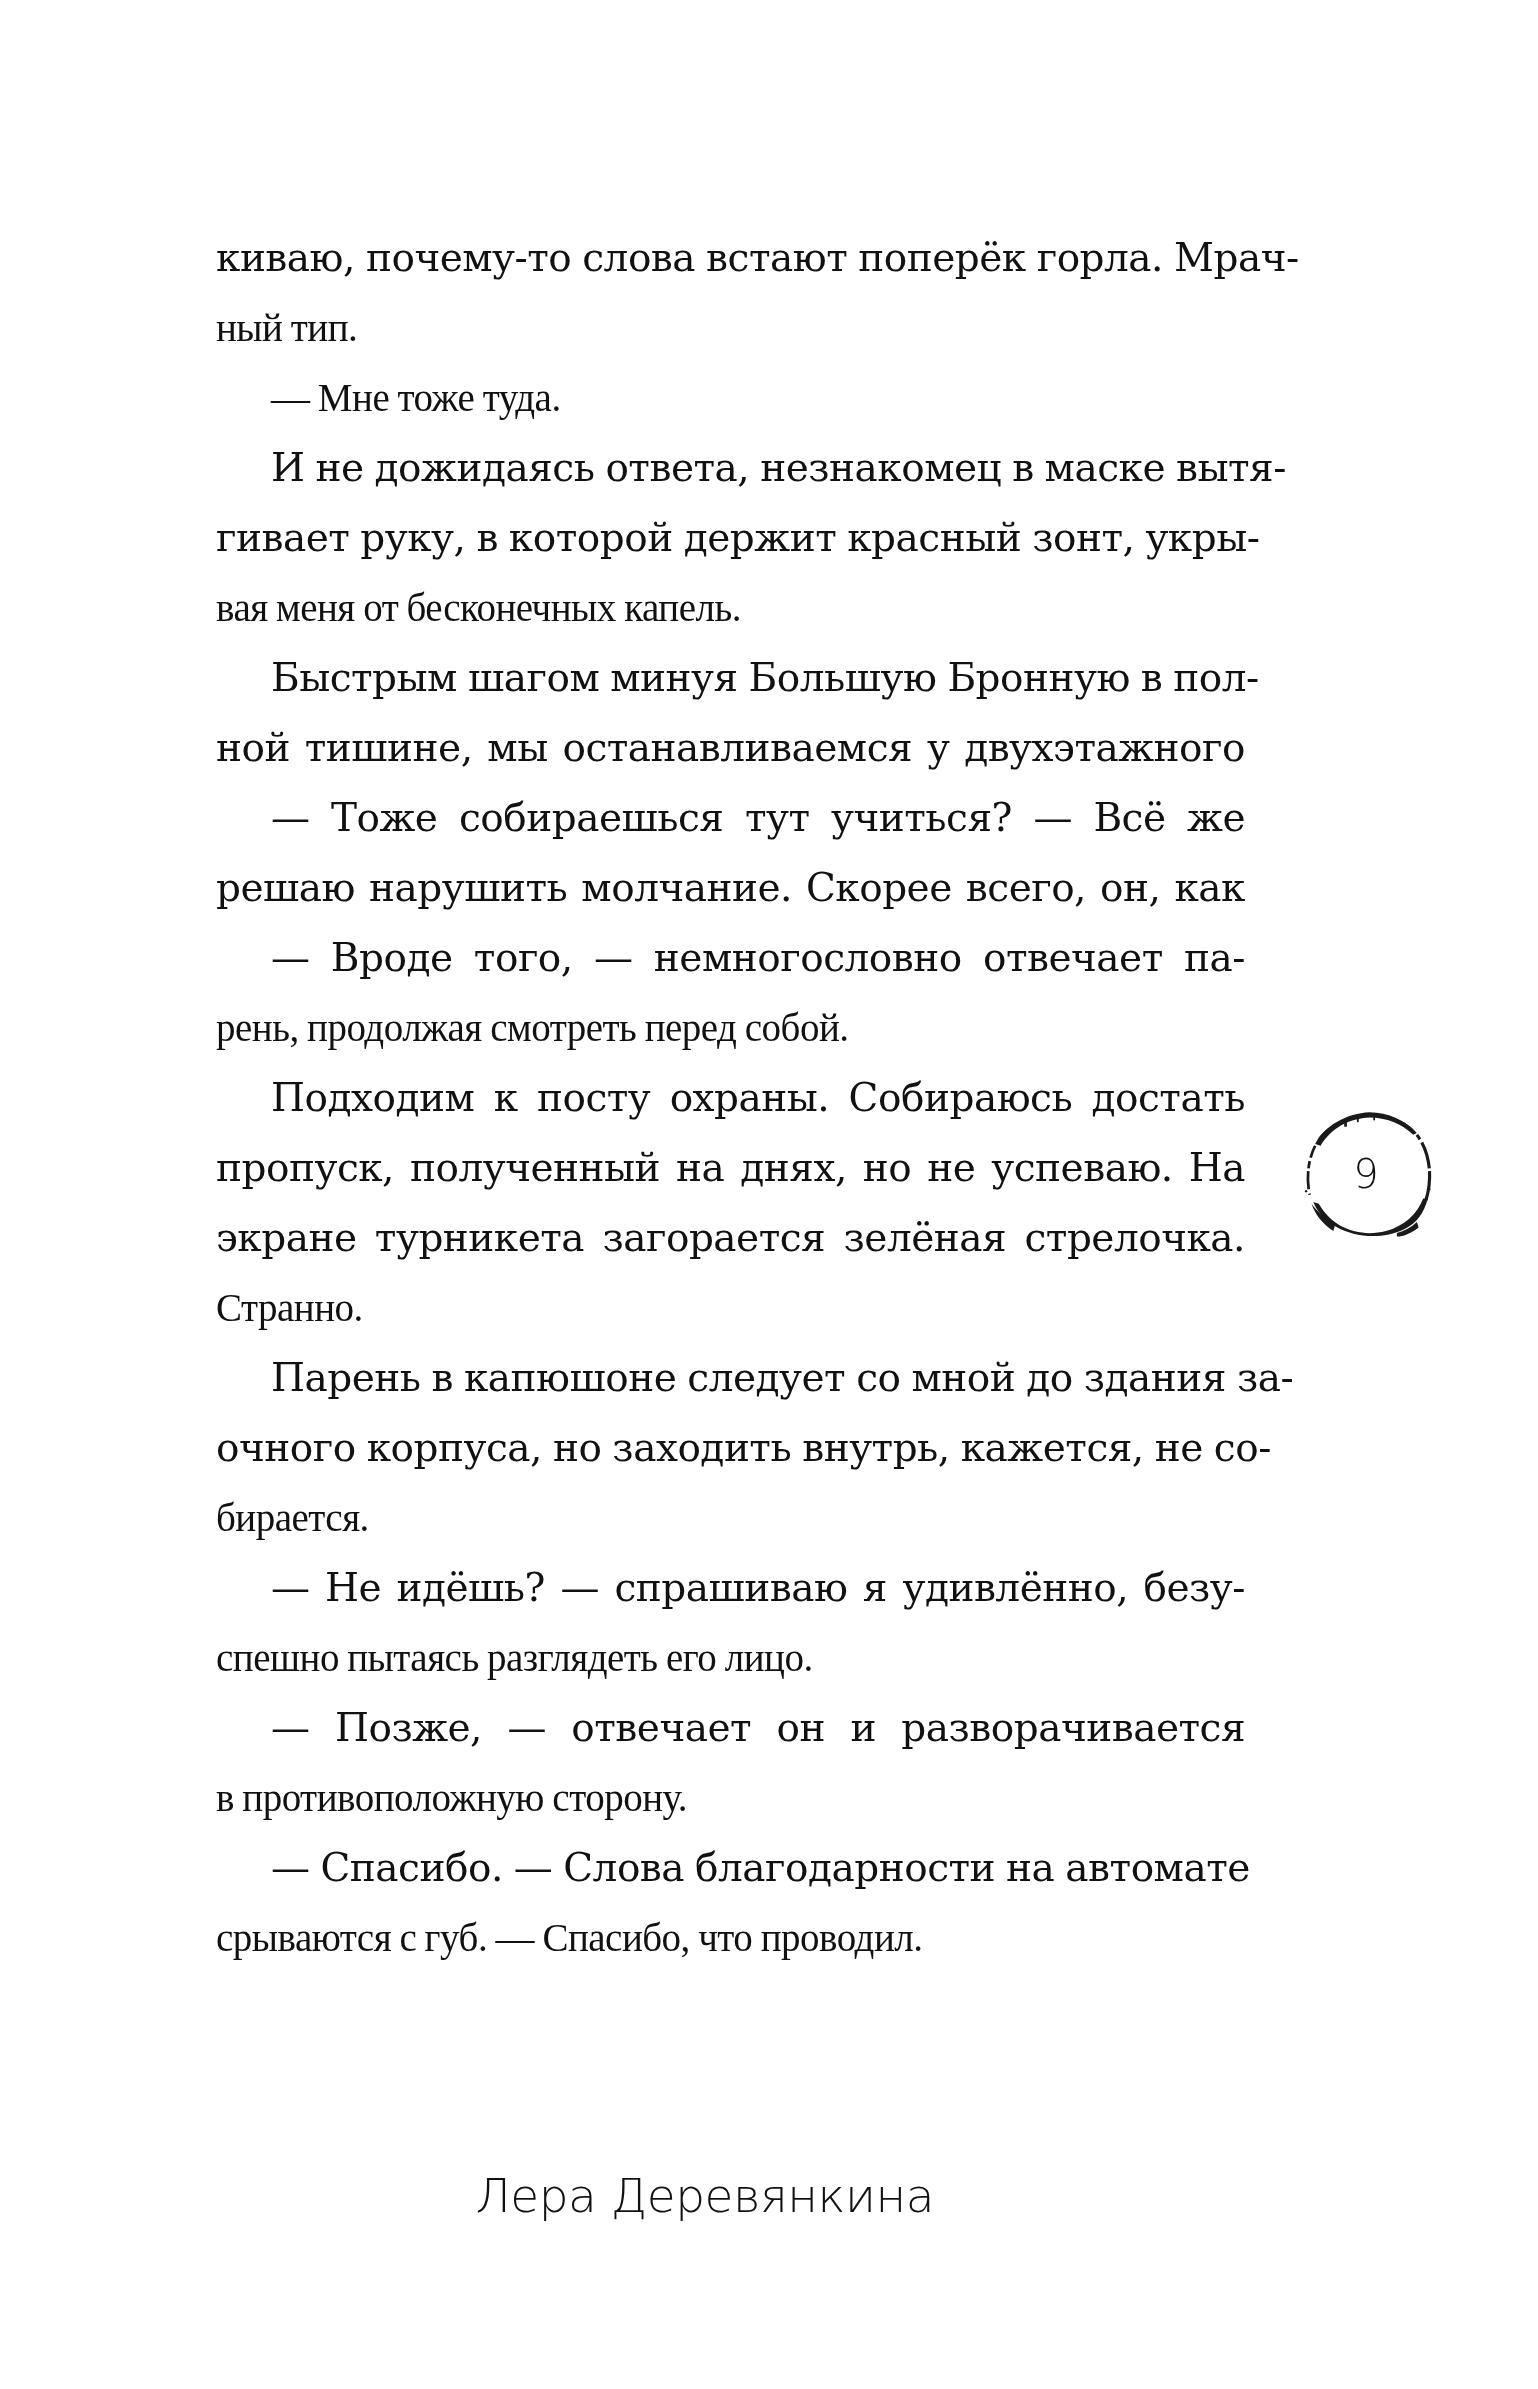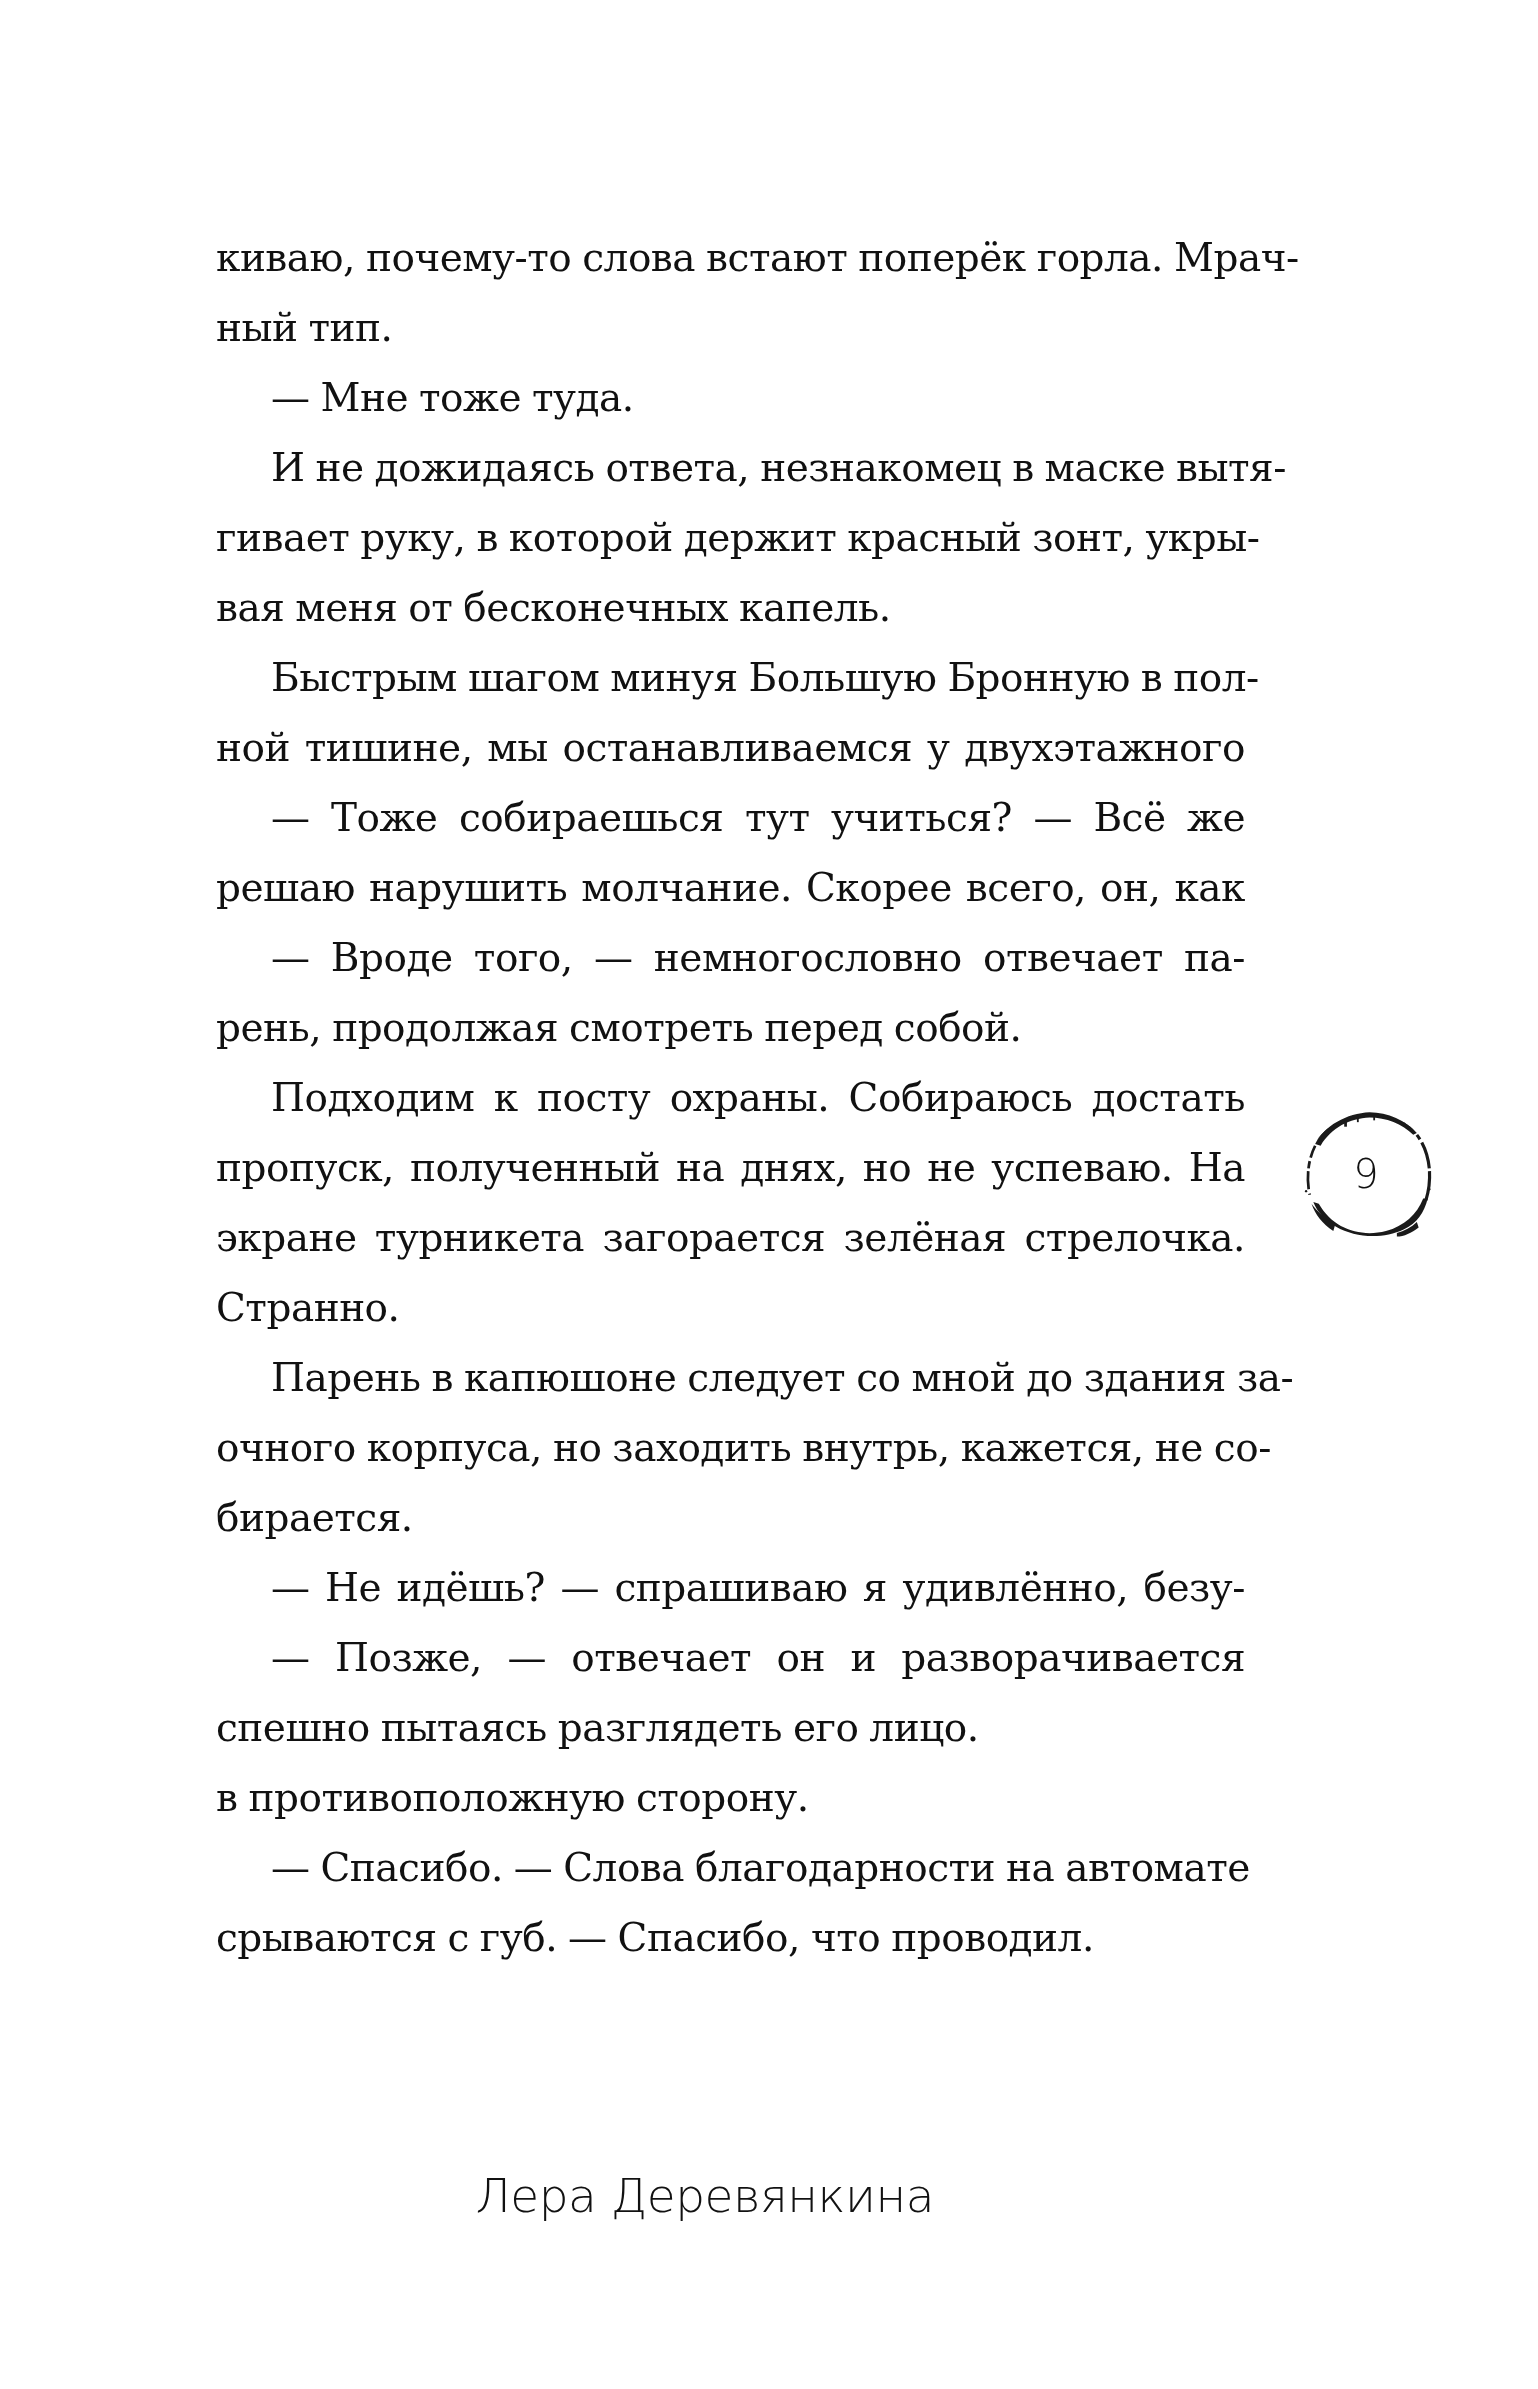--- a/index.html
+++ b/index.html
@@ -39,20 +39,21 @@
     text-align: justify;
     text-align-last: justify;
     overflow: visible;
   }
   .line.indent {
     padding-left: 55px;
   }
   .line.last {
     text-align: center;
     text-align-last: left;
+    font-family: Liberation Serif, serif;
   }
   .page-number-badge {
     position: absolute;
     left: 1297px;
     top: 1104px;
     width: 138px;
     height: 138px;
   }
   .page-number-badge svg {
     position: absolute;
@@ -106,22 +107,22 @@
     <span class="line indent">— Вроде того, — немногословно отвечает па-</span>
     <span class="line last">рень, продолжая смотреть перед собой.</span>
     <span class="line indent">Подходим к посту охраны. Собираюсь достать</span>
     <span class="line">пропуск, полученный на днях, но не успеваю. На</span>
     <span class="line">экране турникета загорается зелёная стрелочка.</span>
     <span class="line last">Странно.</span>
     <span class="line indent">Парень в капюшоне следует со мной до здания за-</span>
     <span class="line">очного корпуса, но заходить внутрь, кажется, не со-</span>
     <span class="line last">бирается.</span>
     <span class="line indent">— Не идёшь? — спрашиваю я удивлённо, безу-</span>
+    <span class="line last">спешно пытаясь разглядеть его лицо.</span>
     <span class="line indent">— Позже, — отвечает он и разворачивается</span>
-    <span class="line last">спешно пытаясь разглядеть его лицо.</span>
     <span class="line last">в противоположную сторону.</span>
     <span class="line indent">— Спасибо. — Слова благодарности на автомате</span>
     <span class="line last">срываются с губ. — Спасибо, что проводил.</span>
   </div>
 
   <div class="page-number-badge">
     <svg viewBox="0 0 152 152" xmlns="http://www.w3.org/2000/svg">
 
       <path d="M22,40 C40,10 105,2 130,30 C120,22 108,16 95,14 C80,11 60,12 45,20 C36,25 28,33 22,40 Z" fill="#1a1a1a"></path>
       <path d="M20,44 C30,24 55,10 80,9 C100,9 120,18 132,32 L128,34 C116,22 98,15 80,15 C58,16 38,26 26,46 Z" fill="#1a1a1a"></path>

